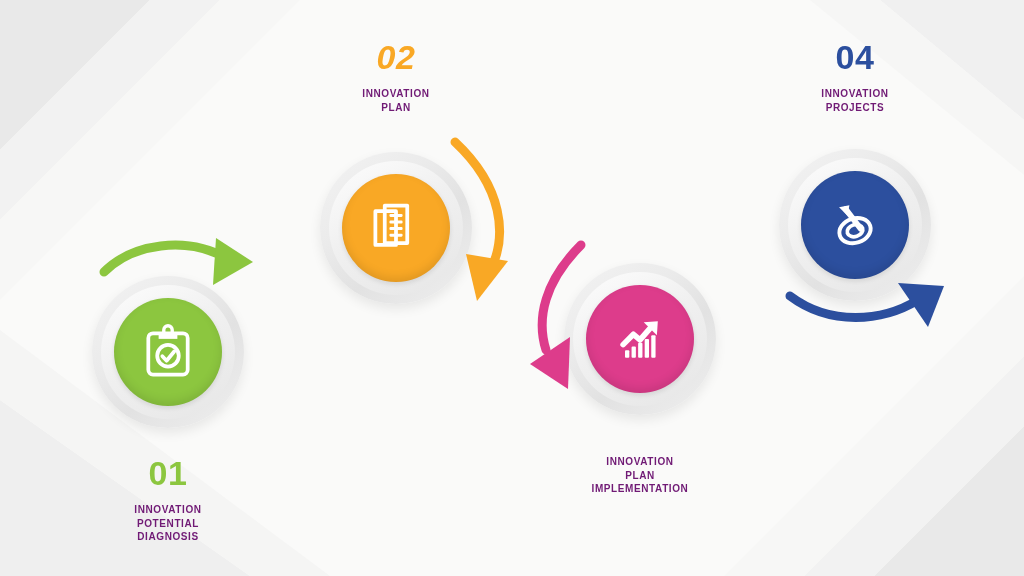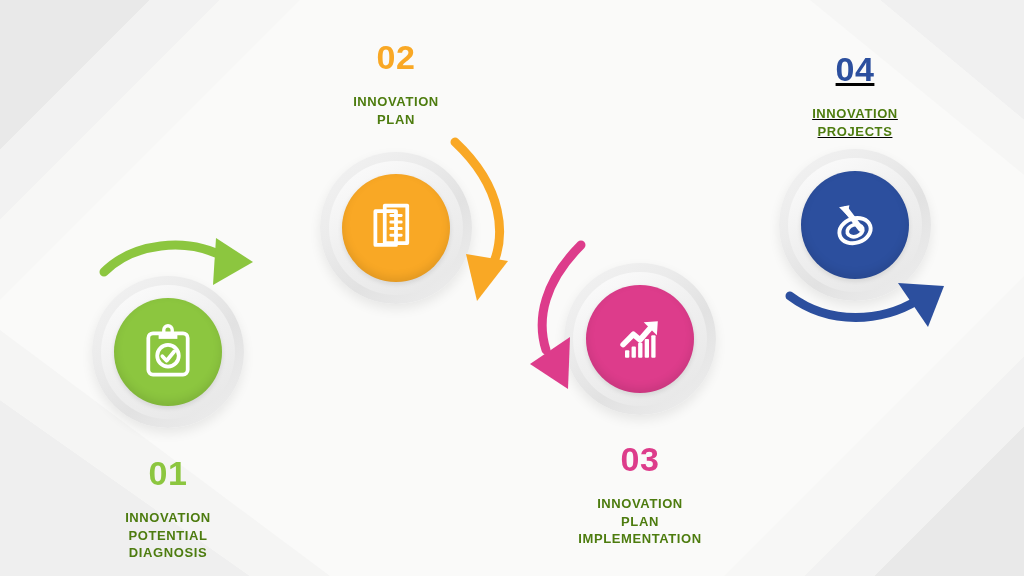--- a/index.html
+++ b/index.html
@@ -46,26 +46,26 @@
 
   
   .caption { position:absolute; text-align:center; z-index:5; }
   .caption .num {
     font-size:34px;
     font-weight:bold;
     line-height:1.0;
     letter-spacing:0.5px;
   }
   .caption .label {
-    margin-top:19px;
-    font-size:13px;
+    margin-top:13px;
+    font-size:10px;
     font-weight:bold;
     line-height:1.35;
     letter-spacing:0.6px;
-    color:#4d7c0f;
+    color:#701a75;
     white-space:pre-line;
   }
 </style>
 </head>
 <body>
 
 <svg id="bg-layer" viewBox="0 0 1024 576" width="1024" height="576">
     <polygon points="0,0 150,0 0,150" fill="#e9e9e9" opacity="1"></polygon>
     <polygon points="0,150 150,0 220,0 0,220" fill="#f2f2f2" opacity="1"></polygon>
     <polygon points="0,220 220,0 300,0 0,300" fill="#f7f7f6" opacity="1"></polygon>
@@ -131,21 +131,21 @@
             <path d="M20 8 h24 v44 l-8 -6 h-16 z" fill="#ffffff" opacity="0"></path>
             <rect x="25" y="17" width="14" height="3.2" rx="1.2" fill="#ffffff"></rect>
             <rect x="25" y="24" width="14" height="3.2" rx="1.2" fill="#ffffff"></rect>
             <rect x="25" y="31" width="14" height="3.2" rx="1.2" fill="#ffffff"></rect>
             <rect x="25" y="38" width="14" height="3.2" rx="1.2" fill="#ffffff"></rect>
           </svg>
         </div>
       </div>
     </div>
     <div class="caption" style="left: 256px; top: 40px; width: 280px;">
-      <div class="num" style="color: rgb(249, 168, 37);">02</div>
+      <div class="num" style="color: rgb(249, 168, 37); font-style: italic;">02</div>
       <div class="label">INNOVATION
 PLAN</div>
     </div>
     <div class="step" style="left: 564px; top: 263px; width: 152px; height: 152px;">
       <div class="disc-wrap" style="inset: 0px;">
         <div class="disc-outer"></div>
         <div class="disc-bevel" style="left: 9px; top: 9px; width: 134px; height: 134px;"></div>
         <div class="disc-inner" style="left: 22px; top: 22px; width: 108px; height: 108px; background: rgb(221, 60, 139);">
           <svg width="60" height="60" viewBox="0 0 64 64">
             <rect x="16" y="44" width="4.6" height="8" fill="#ffffff" rx="1"></rect>
@@ -153,37 +153,36 @@
             <rect x="30" y="36" width="4.6" height="16" fill="#ffffff" rx="1"></rect>
             <rect x="37" y="32" width="4.6" height="20" fill="#ffffff" rx="1"></rect>
             <rect x="44" y="28" width="4.6" height="24" fill="#ffffff" rx="1"></rect>
             <path d="M14 38 L25 27 L32 33 L45 18" fill="none" stroke="#ffffff" stroke-width="6" stroke-linecap="round" stroke-linejoin="round"></path>
             <path d="M36 14 L51 13 L50 28 Z" fill="#ffffff"></path>
           </svg>
         </div>
       </div>
     </div>
     <div class="caption" style="left: 500px; top: 442px; width: 280px;">
-      <div class="num" style="color: rgb(221, 60, 139);">03</div>
       <div class="label">INNOVATION
 PLAN
 IMPLEMENTATION</div>
     </div>
     <div class="step" style="left: 779px; top: 149px; width: 152px; height: 152px;">
       <div class="disc-wrap" style="inset: 0px;">
         <div class="disc-outer"></div>
         <div class="disc-bevel" style="left: 9px; top: 9px; width: 134px; height: 134px;"></div>
         <div class="disc-inner" style="left: 22px; top: 22px; width: 108px; height: 108px; background: rgb(44, 79, 158);">
           <svg width="60" height="60" viewBox="0 0 64 64">
             <ellipse cx="32" cy="38" rx="17" ry="13" fill="none" stroke="#ffffff" stroke-width="4.2" transform="rotate(-18 32 38)"></ellipse>
             <ellipse cx="32" cy="38" rx="8.5" ry="6.3" fill="none" stroke="#ffffff" stroke-width="4" transform="rotate(-18 32 38)"></ellipse>
             <path d="M22 15 L38 36" fill="none" stroke="#ffffff" stroke-width="6" stroke-linecap="round"></path>
             <path d="M15 13 l11 -2 l-2 11 z" fill="#ffffff"></path>
           </svg>
         </div>
       </div>
     </div>
-    <div class="caption" style="left: 715px; top: 52px; width: 280px; text-decoration: underline;">
+    <div class="caption" style="left: 715px; top: 40px; width: 280px;">
       <div class="num" style="color: rgb(44, 79, 158);">04</div>
       <div class="label">INNOVATION
 PROJECTS</div>
     </div>
   </div>
 
 </body></html>

